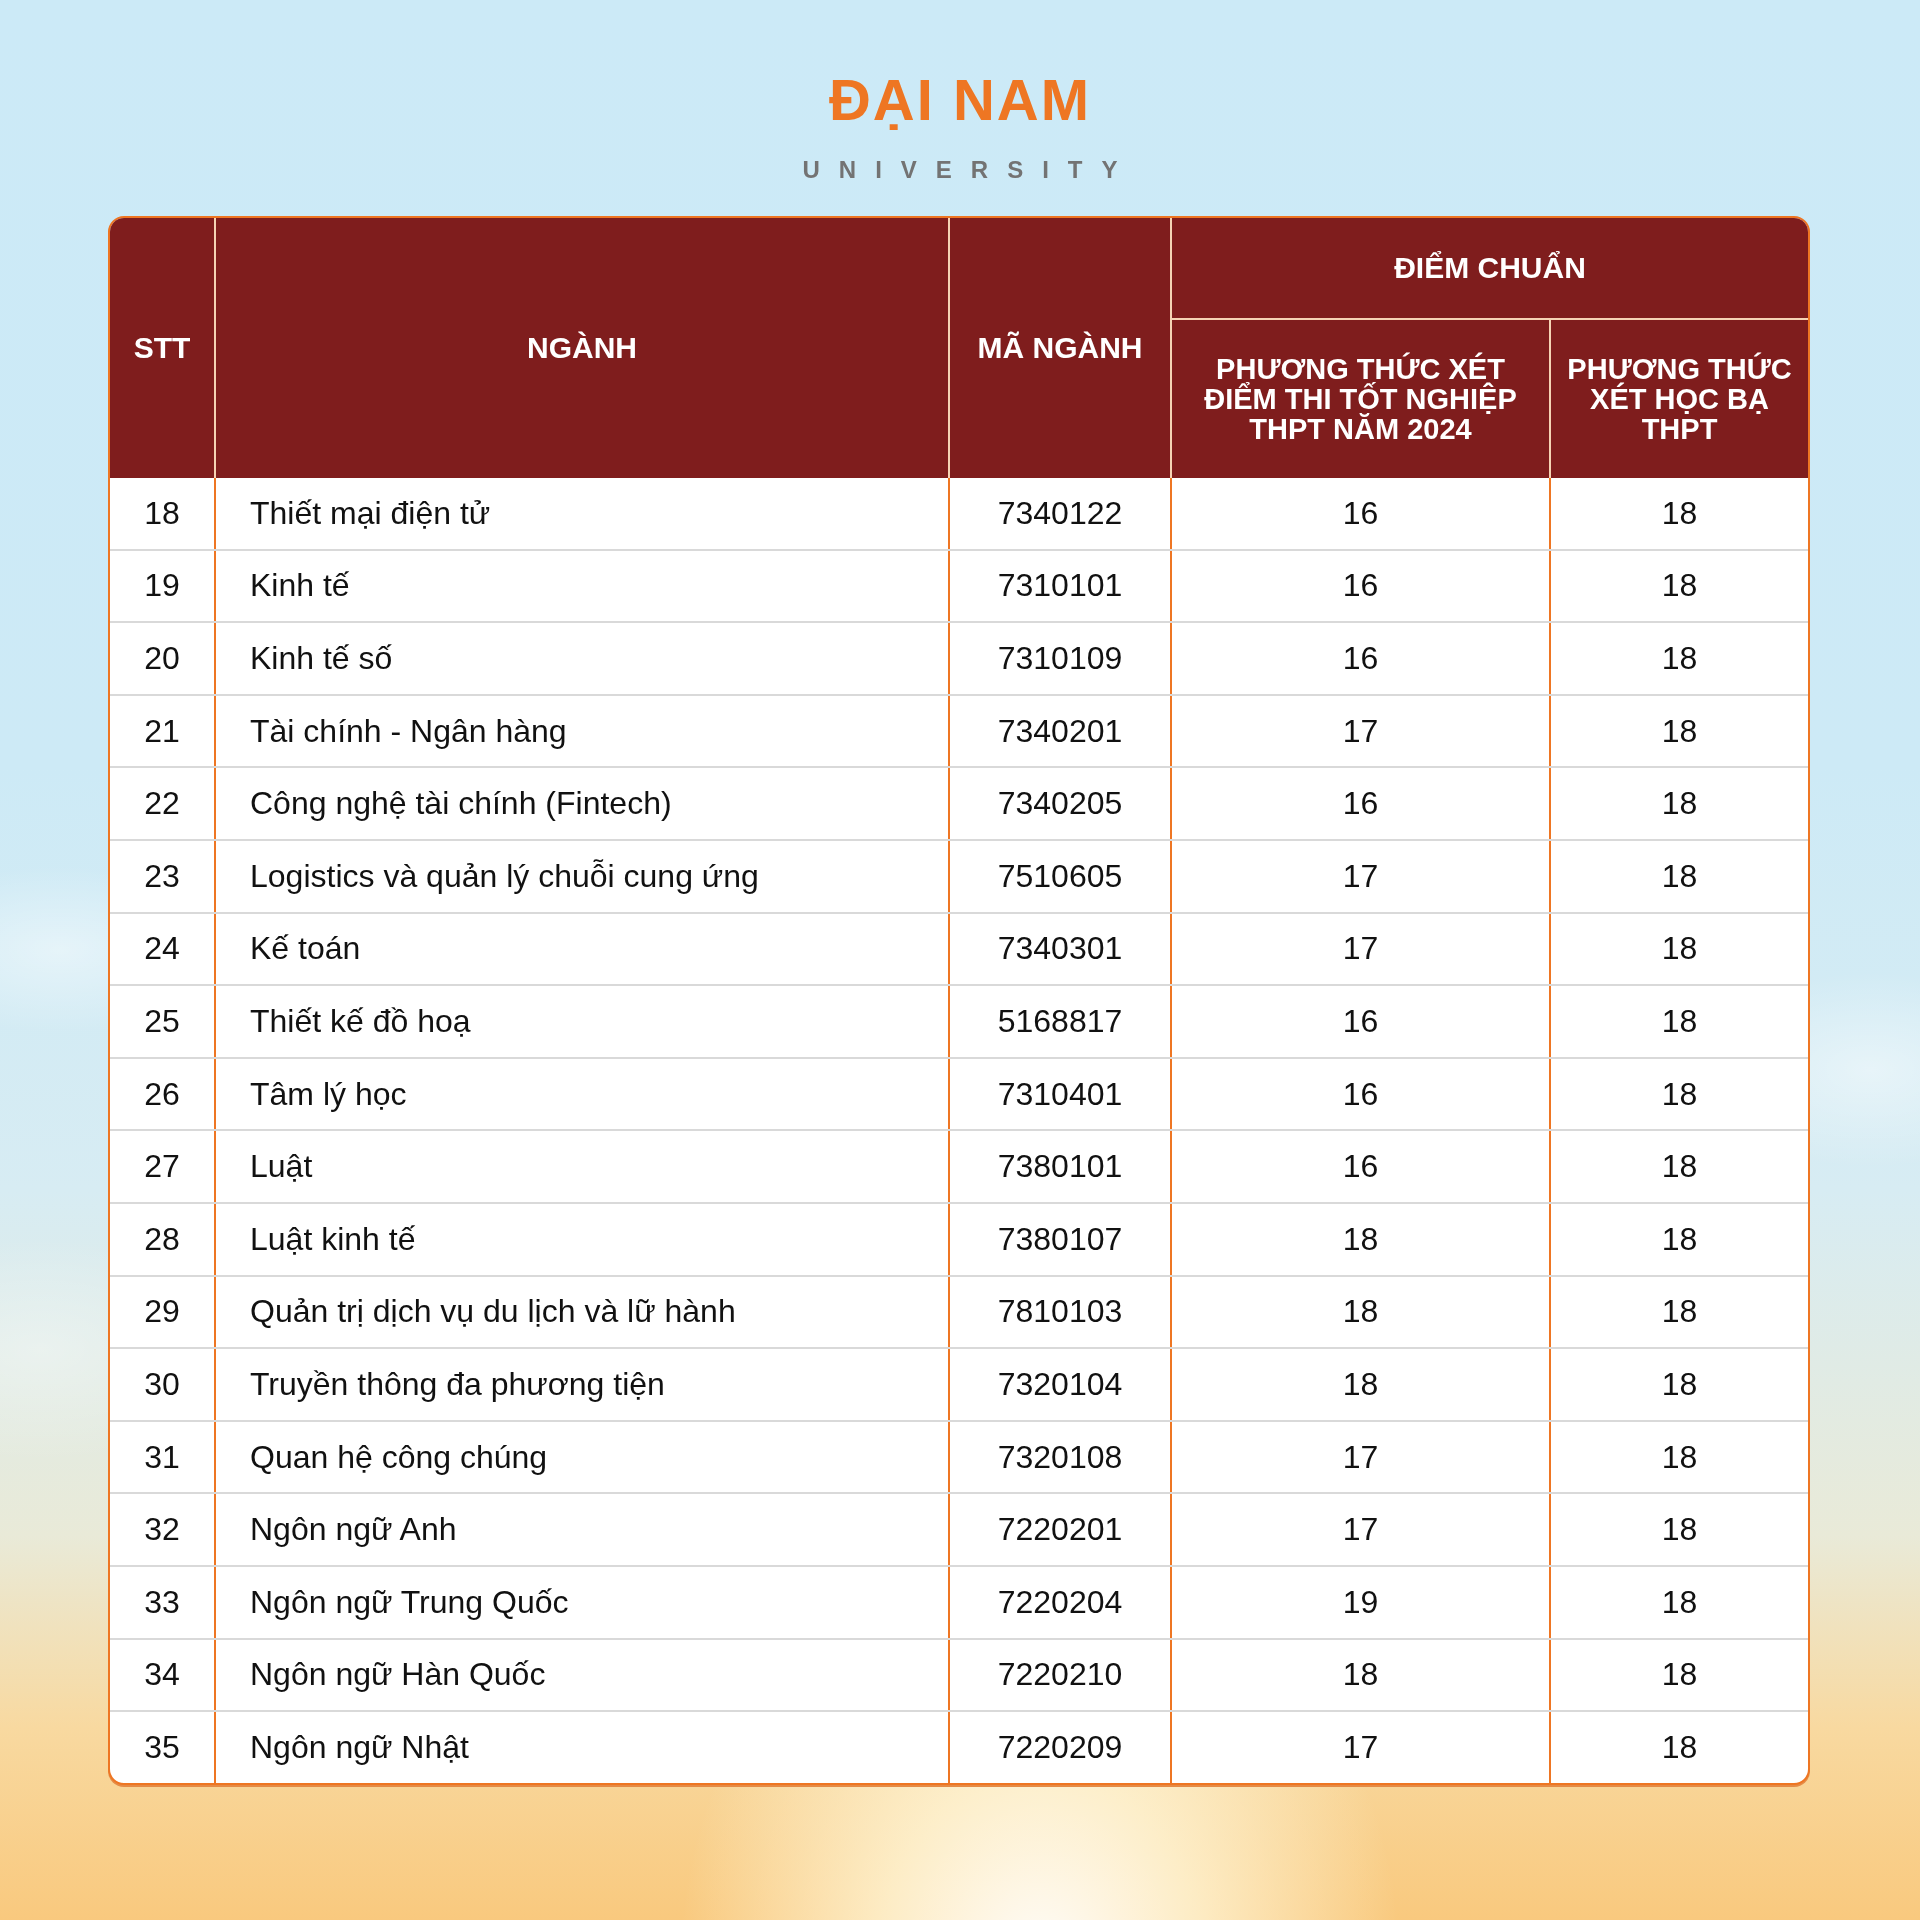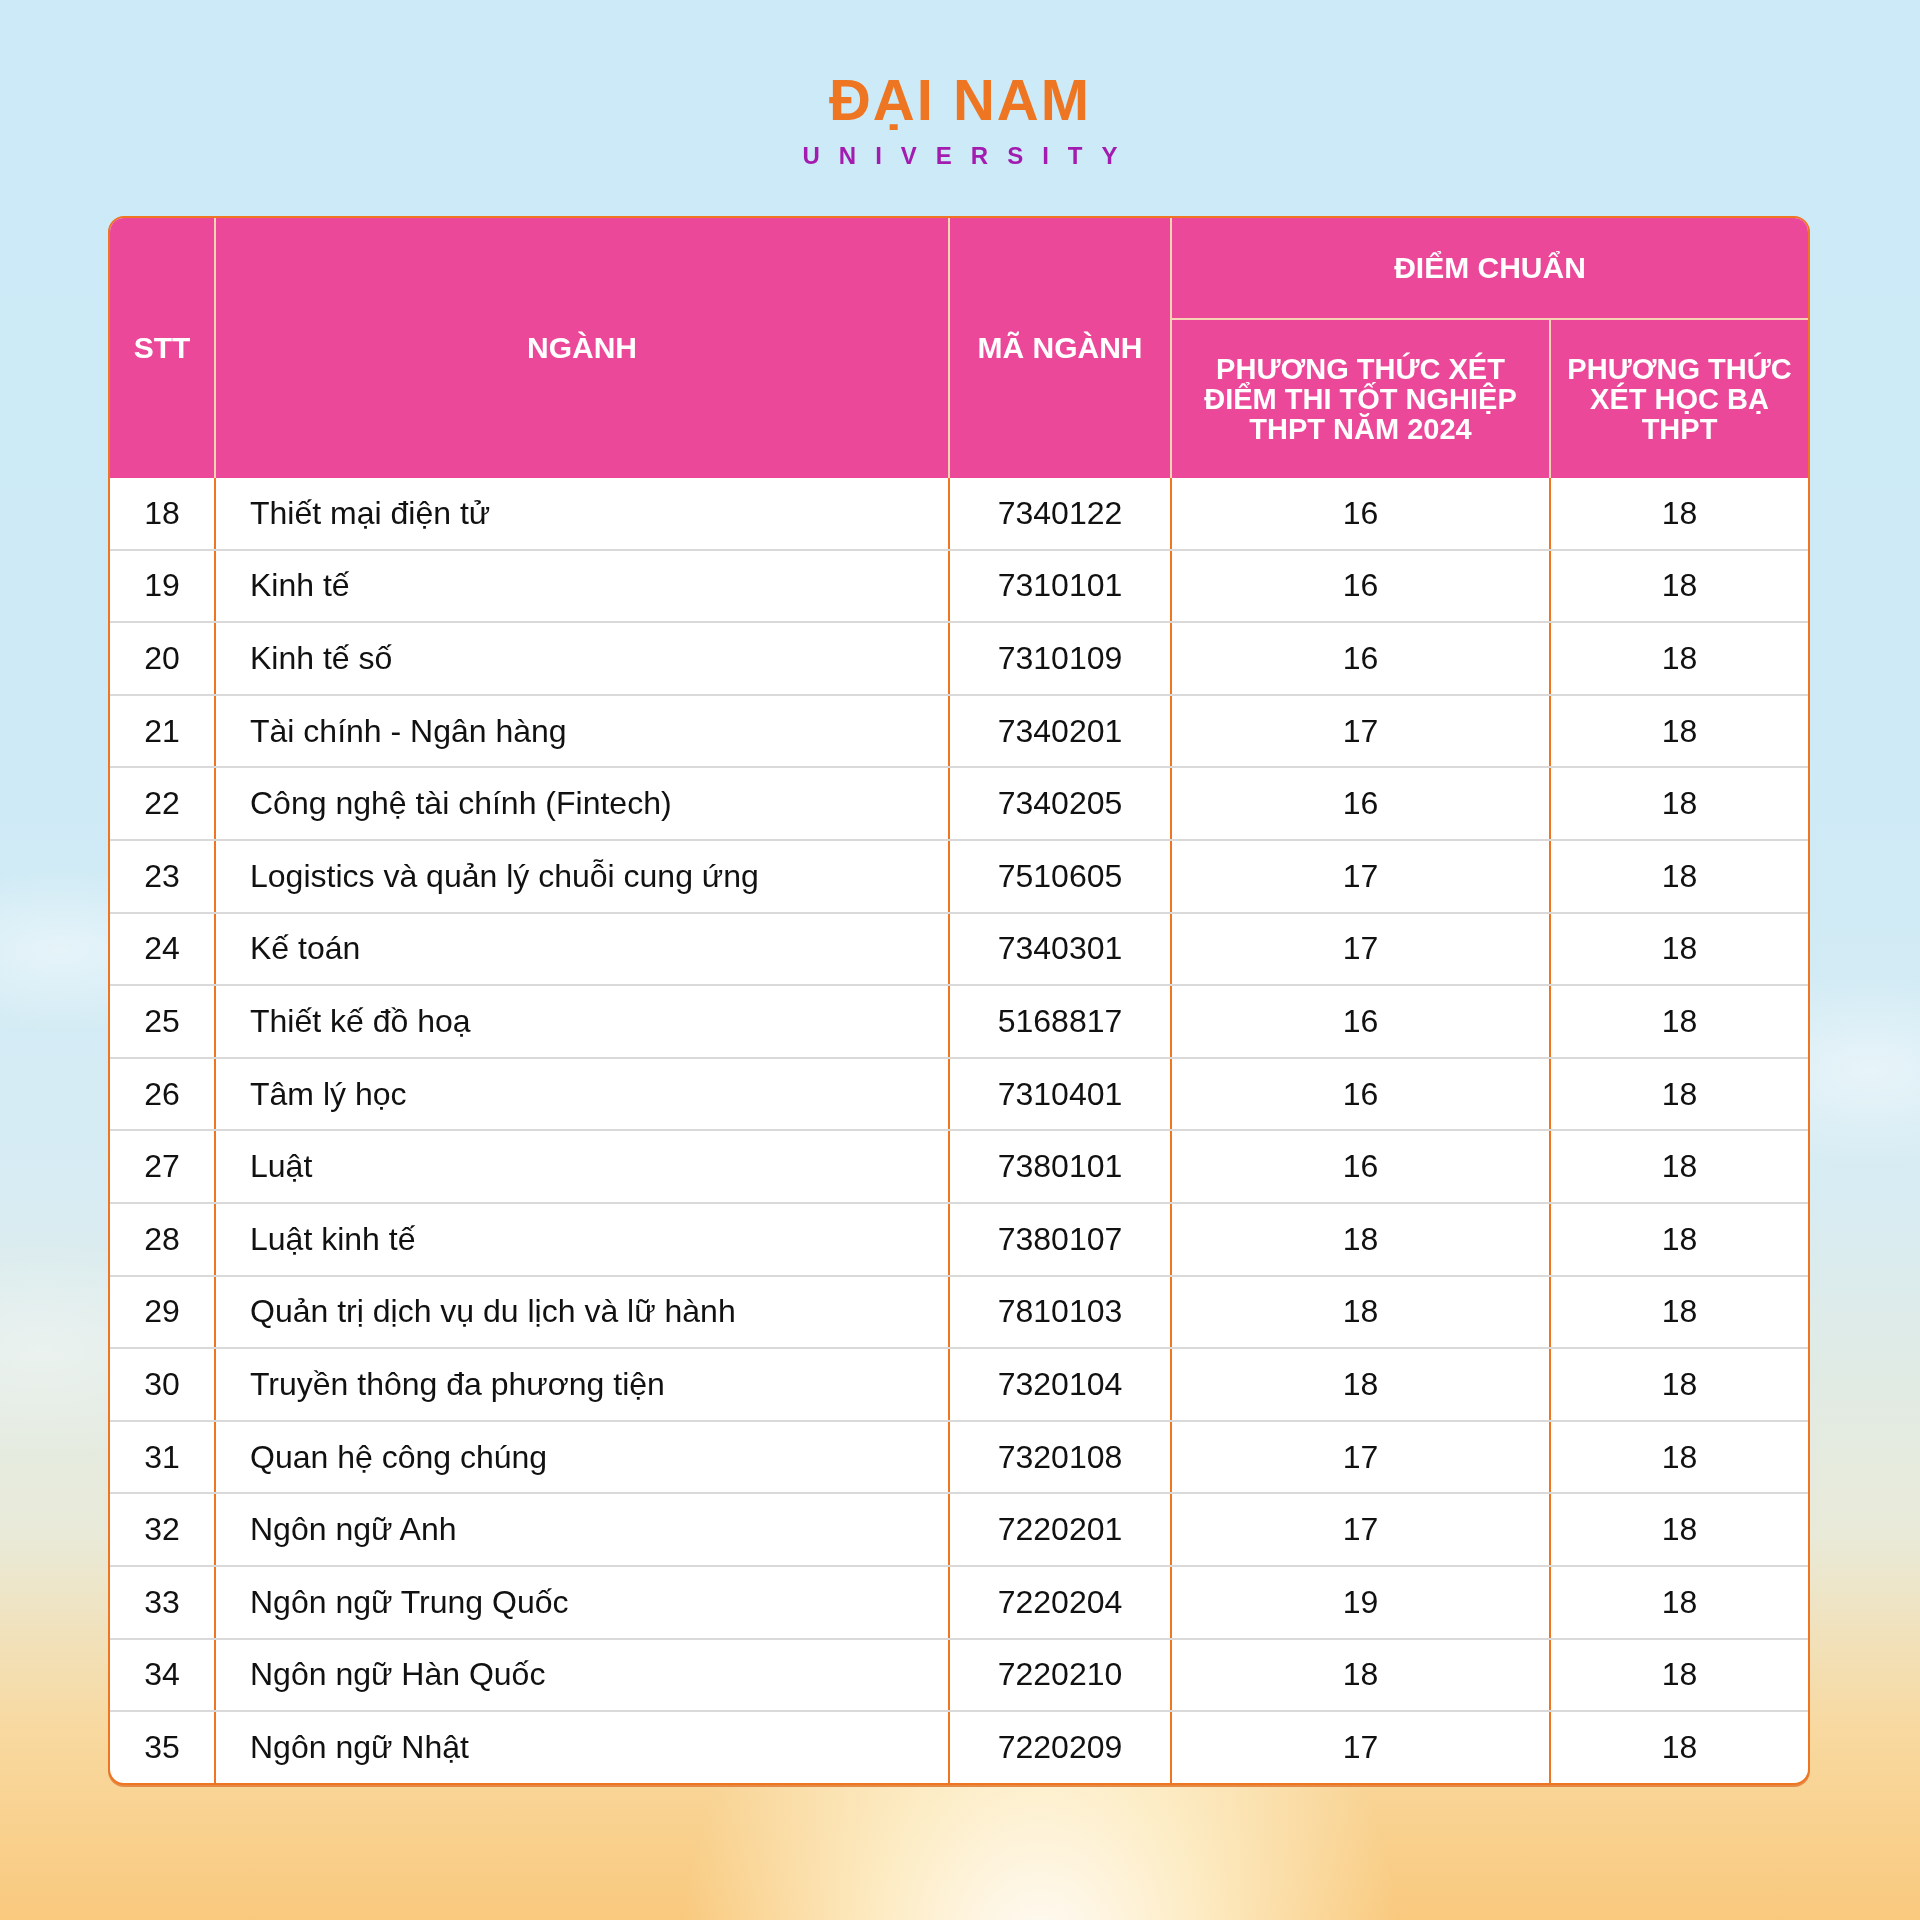--- a/index.html
+++ b/index.html
@@ -17,33 +17,33 @@
       radial-gradient(ellipse 260px 140px at 1870px 420px, rgba(255,255,255,0.45), rgba(255,255,255,0) 70%),
       radial-gradient(ellipse 300px 160px at 40px 700px, rgba(255,255,255,0.35), rgba(255,255,255,0) 70%);
     pointer-events: none;
   }
   .logo { position: absolute; left: 0; right: 0; top: 58px; text-align: center; }
   .logo-main {
     color: #EE7623; font-weight: 900; font-size: 58px; letter-spacing: 2px;
     line-height: 84px; font-family: "Liberation Sans", "DejaVu Sans", sans-serif;
   }
   .logo-sub {
-    color: #a21caf; font-weight: 700; font-size: 24px; letter-spacing: 19px;
-    padding-left: 19px;
+    color: #737373; font-weight: 700; font-size: 24px; letter-spacing: 19px;
+    margin-top: 14px; padding-left: 19px;
   }
 
   .table-wrap {
     position: absolute; left: 108px; top: 216px; width: 1702px;
     background: #ffffff; border-radius: 16px; overflow: hidden;
     box-shadow: 0 2px 0 #E58A45;
     border: 2px solid #EE7623; box-sizing: border-box;
   }
   table { border-collapse: collapse; width: 100%; table-layout: fixed; }
   th {
-    background: #ec4899; color: #ffffff; font-weight: 700;
+    background: #7f1d1d; color: #ffffff; font-weight: 700;
     text-transform: uppercase; text-align: center; vertical-align: middle;
     border-right: 2px solid #F6D3B5; padding: 0;
   }
   th:last-child { border-right: none; }
   th.main { font-size: 30px; height: 260px; }
   th.group { font-size: 30px; height: 100px; border-bottom: 2px solid #F6D3B5; }
   th.sub { font-size: 29px; line-height: 30px; height: 158px; padding: 0 10px; }
   td {
     height: 70.6px; font-size: 32px; color: #111111; text-align: center;
     border-right: 2px solid #EE7623; border-bottom: 2px solid #D9D9D9;

